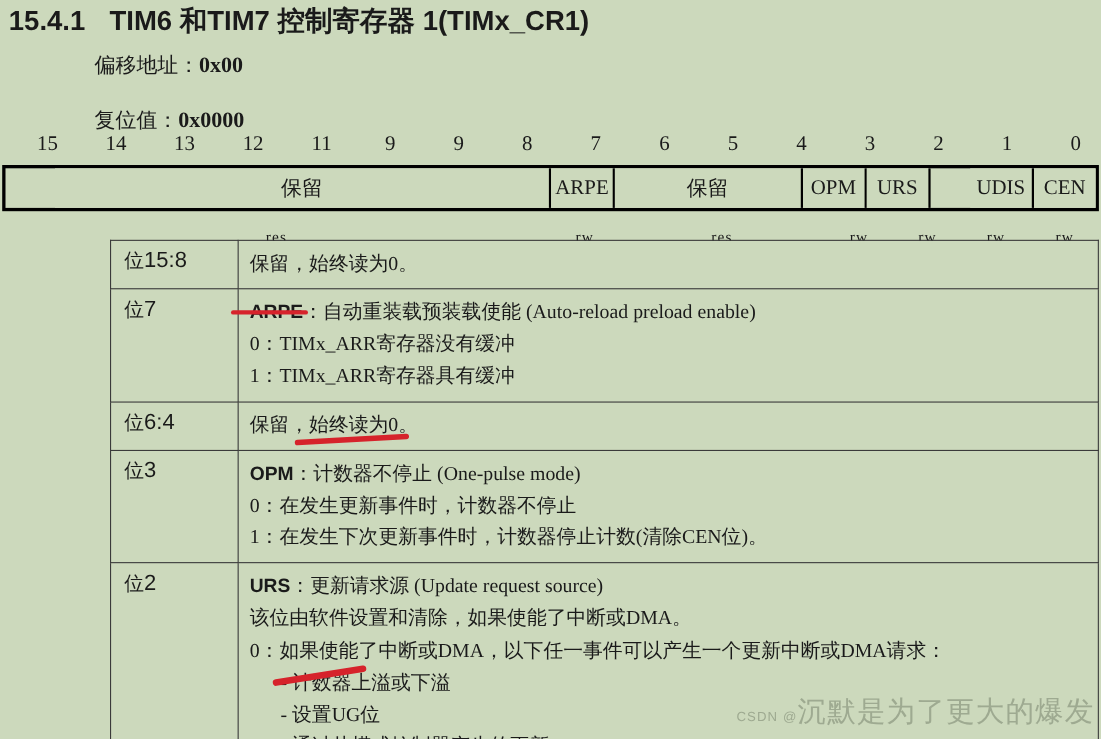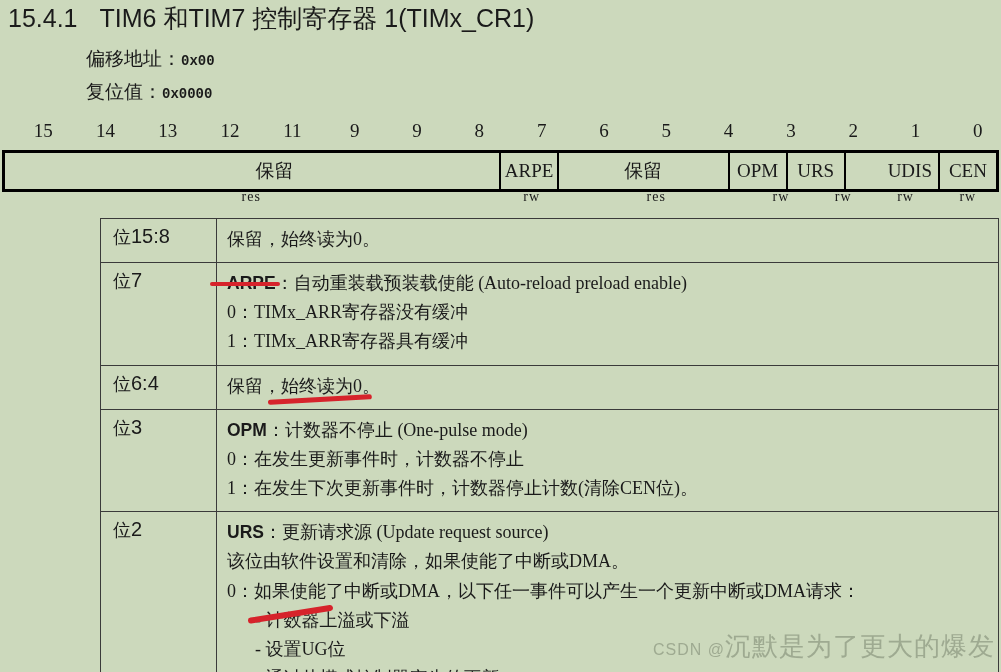--- a/index.html
+++ b/index.html
@@ -16,41 +16,41 @@
     overflow: hidden;
     position: relative;
   }
 
   
   .page-title {
     position: absolute;
     left: 8px;
     top: 2px;
     font-size: 25px;
-    font-weight: normal;
+    font-weight: bold;
     letter-spacing: 0px;
     white-space: nowrap;
     font-family: "Liberation Sans", sans-serif;
   }
   .page-title .sec-num { margin-right: 22px; }
 
   
   .meta {
     position: absolute;
     left: 86px;
     font-size: 19px;
     font-family: "Liberation Serif", serif;
     white-space: nowrap;
   }
   .meta-offset { top: 46px; }
-  .meta-reset  { top: 79px; }
+  .meta-reset  { top: 96px; }
   .meta .mono {
-    font-family: Liberation Mono, monospace;
+    font-family: Liberation Serif, serif;
     font-weight: 600;
-    font-size: 14px;
+    font-size: 20px;
   }
 
   
   .bitnum-row {
     position: absolute;
     left: 12px;
     top: 118px;
     width: 997px;
     height: 26px;
     display: flex;
@@ -84,21 +84,21 @@
     border-right: 2px solid #000;
     background: #ccd9bc;
     white-space: nowrap;
   }
   .reg-cell:last-child { border-right: none; }
 
   
   .acc-row {
     position: absolute;
     left: 2px;
-    top: 186px;
+    top: 206px;
     width: 997px;
     height: 22px;
     display: flex;
   }
   .acc-cell {
     display: flex;
     align-items: center;
     justify-content: center;
     font-family: "Liberation Serif", serif;
     font-size: 14px;
@@ -181,21 +181,21 @@
     font-family: "Liberation Serif", serif;
     font-size: 26px;
     color: rgba(120, 132, 110, 0.55);
     white-space: nowrap;
     letter-spacing: 1px;
     pointer-events: none;
     z-index: 4;
   }
   .watermark .wm-pre {
     font-family: "Liberation Sans", sans-serif;
-    font-size: 16px;
+    font-size: 12px;
     letter-spacing: 1px;
   }
 </style>
 </head>
 <body>
 
 <div class="page-title">
   <span class="sec-num">15.4.1</span><span>TIM6 和TIM7 控制寄存器 1(TIMx_CR1)</span>
 </div>
 

